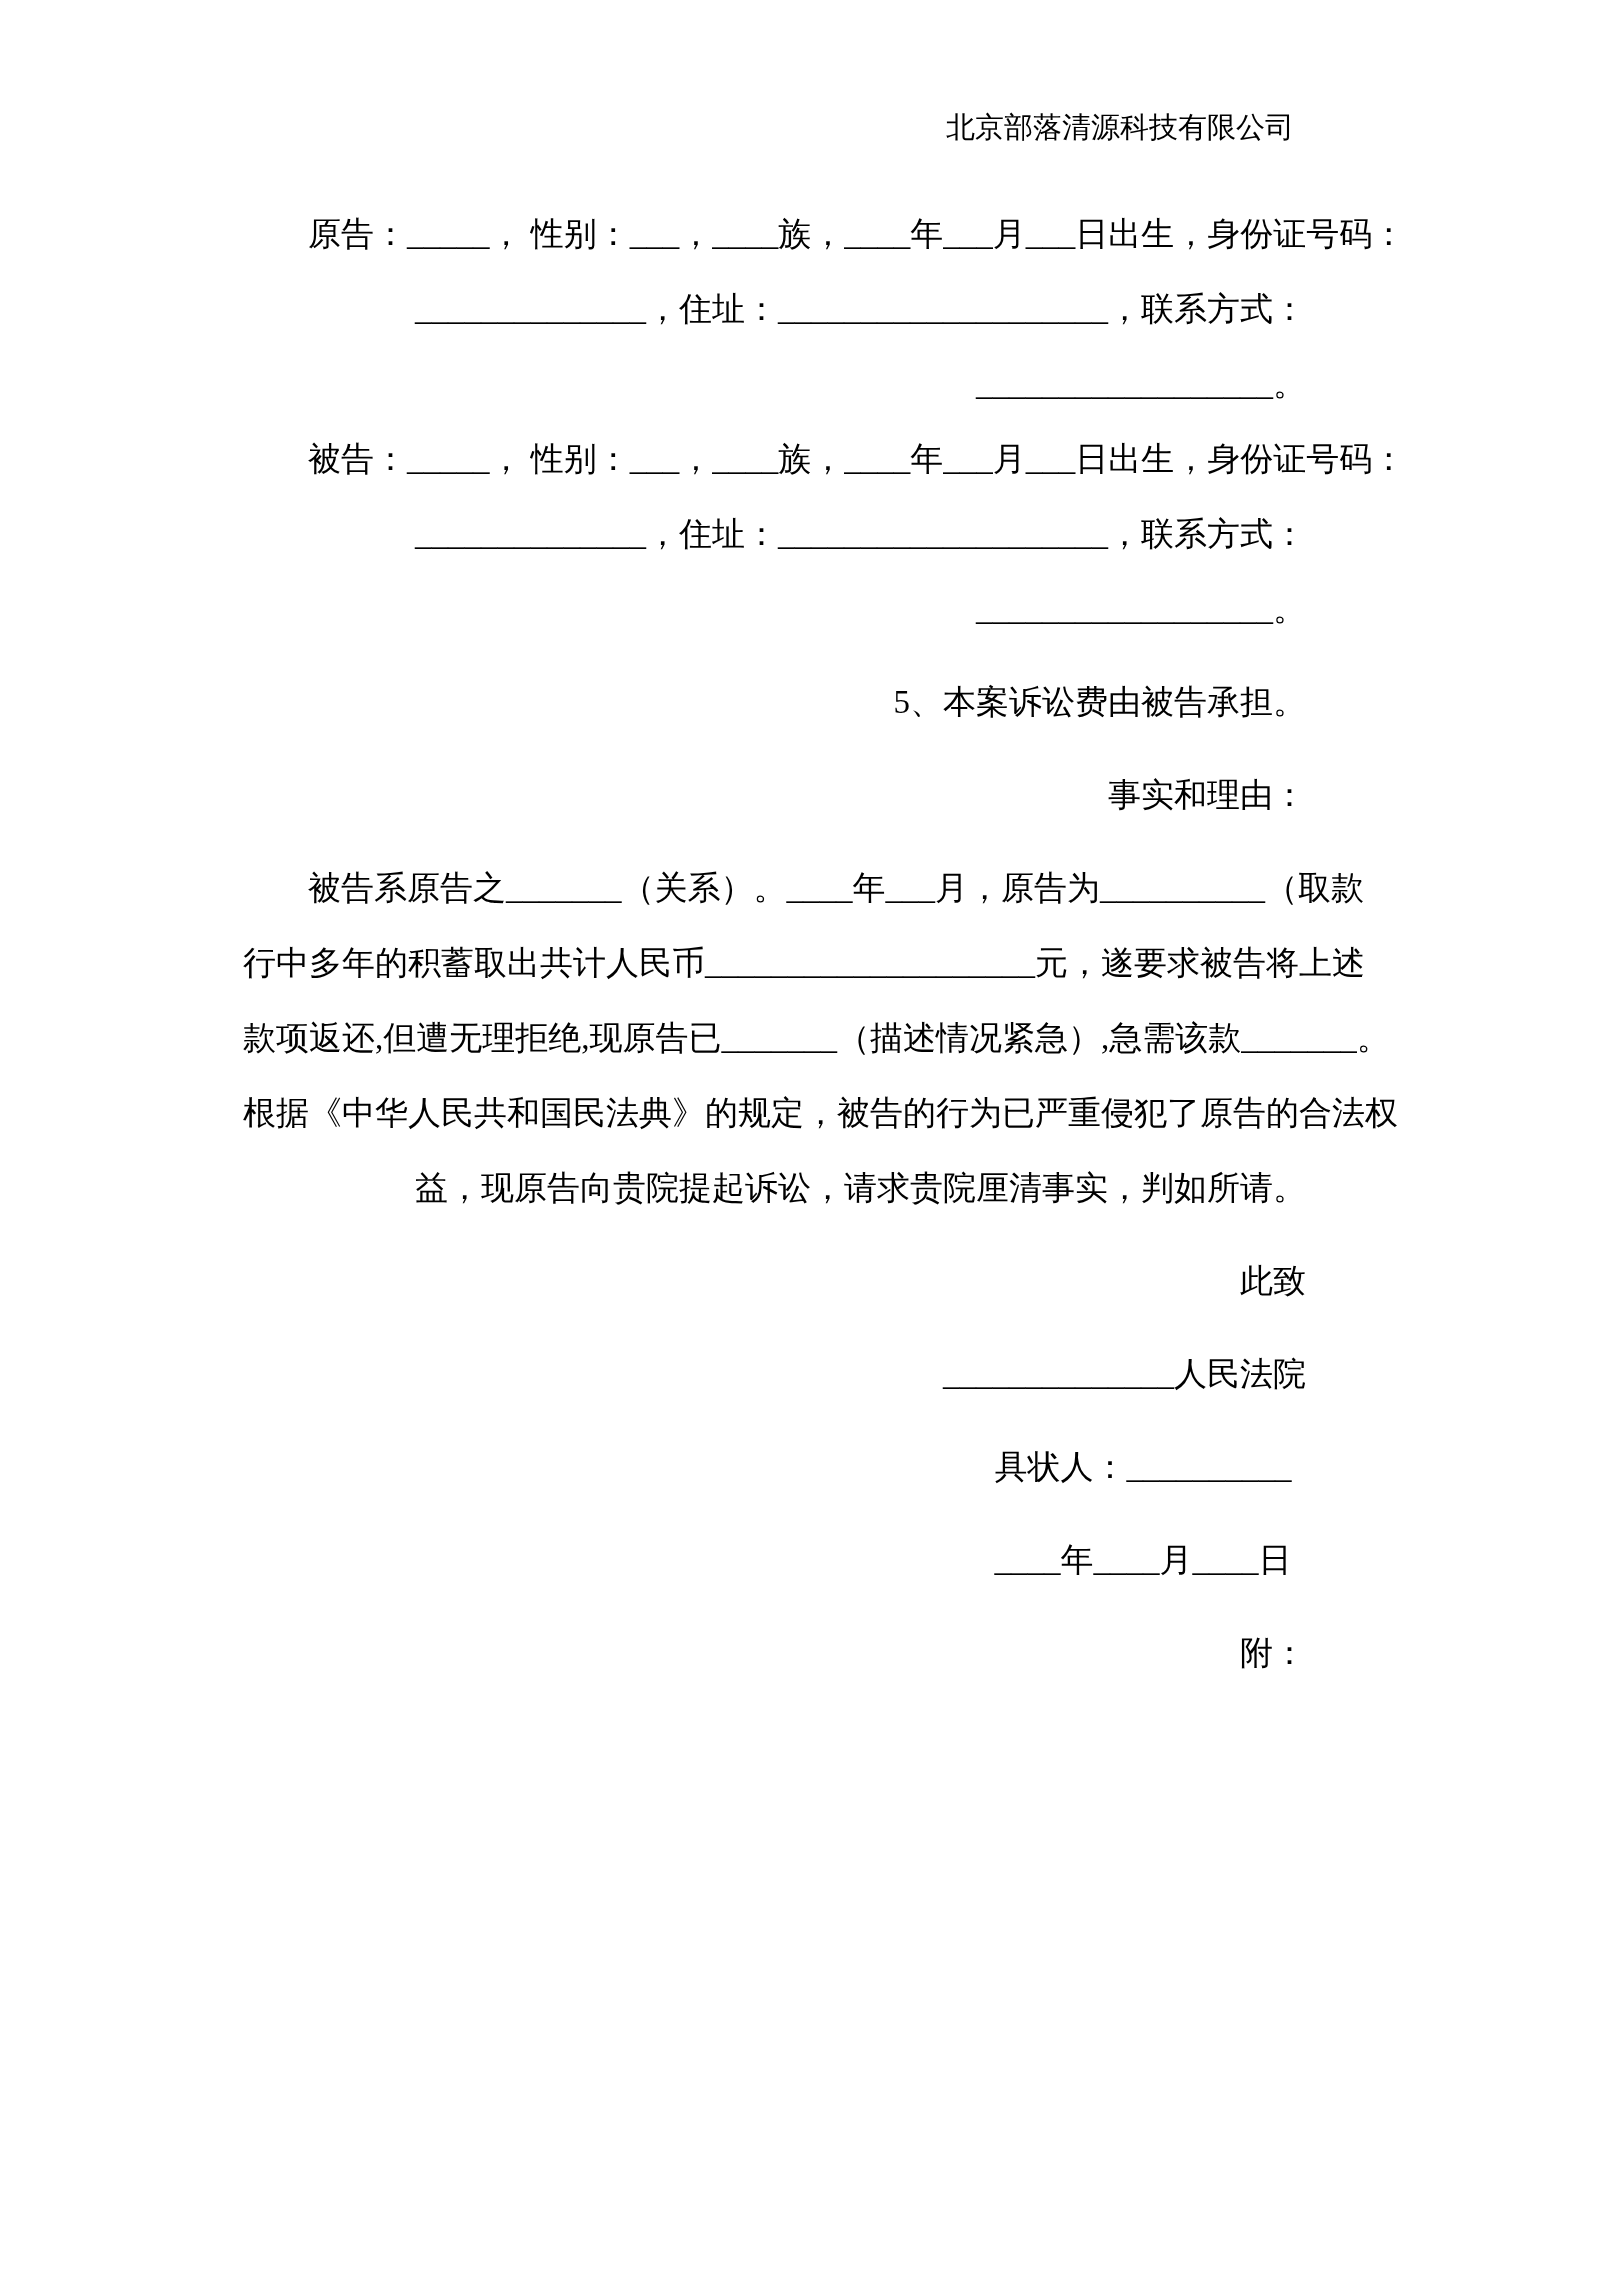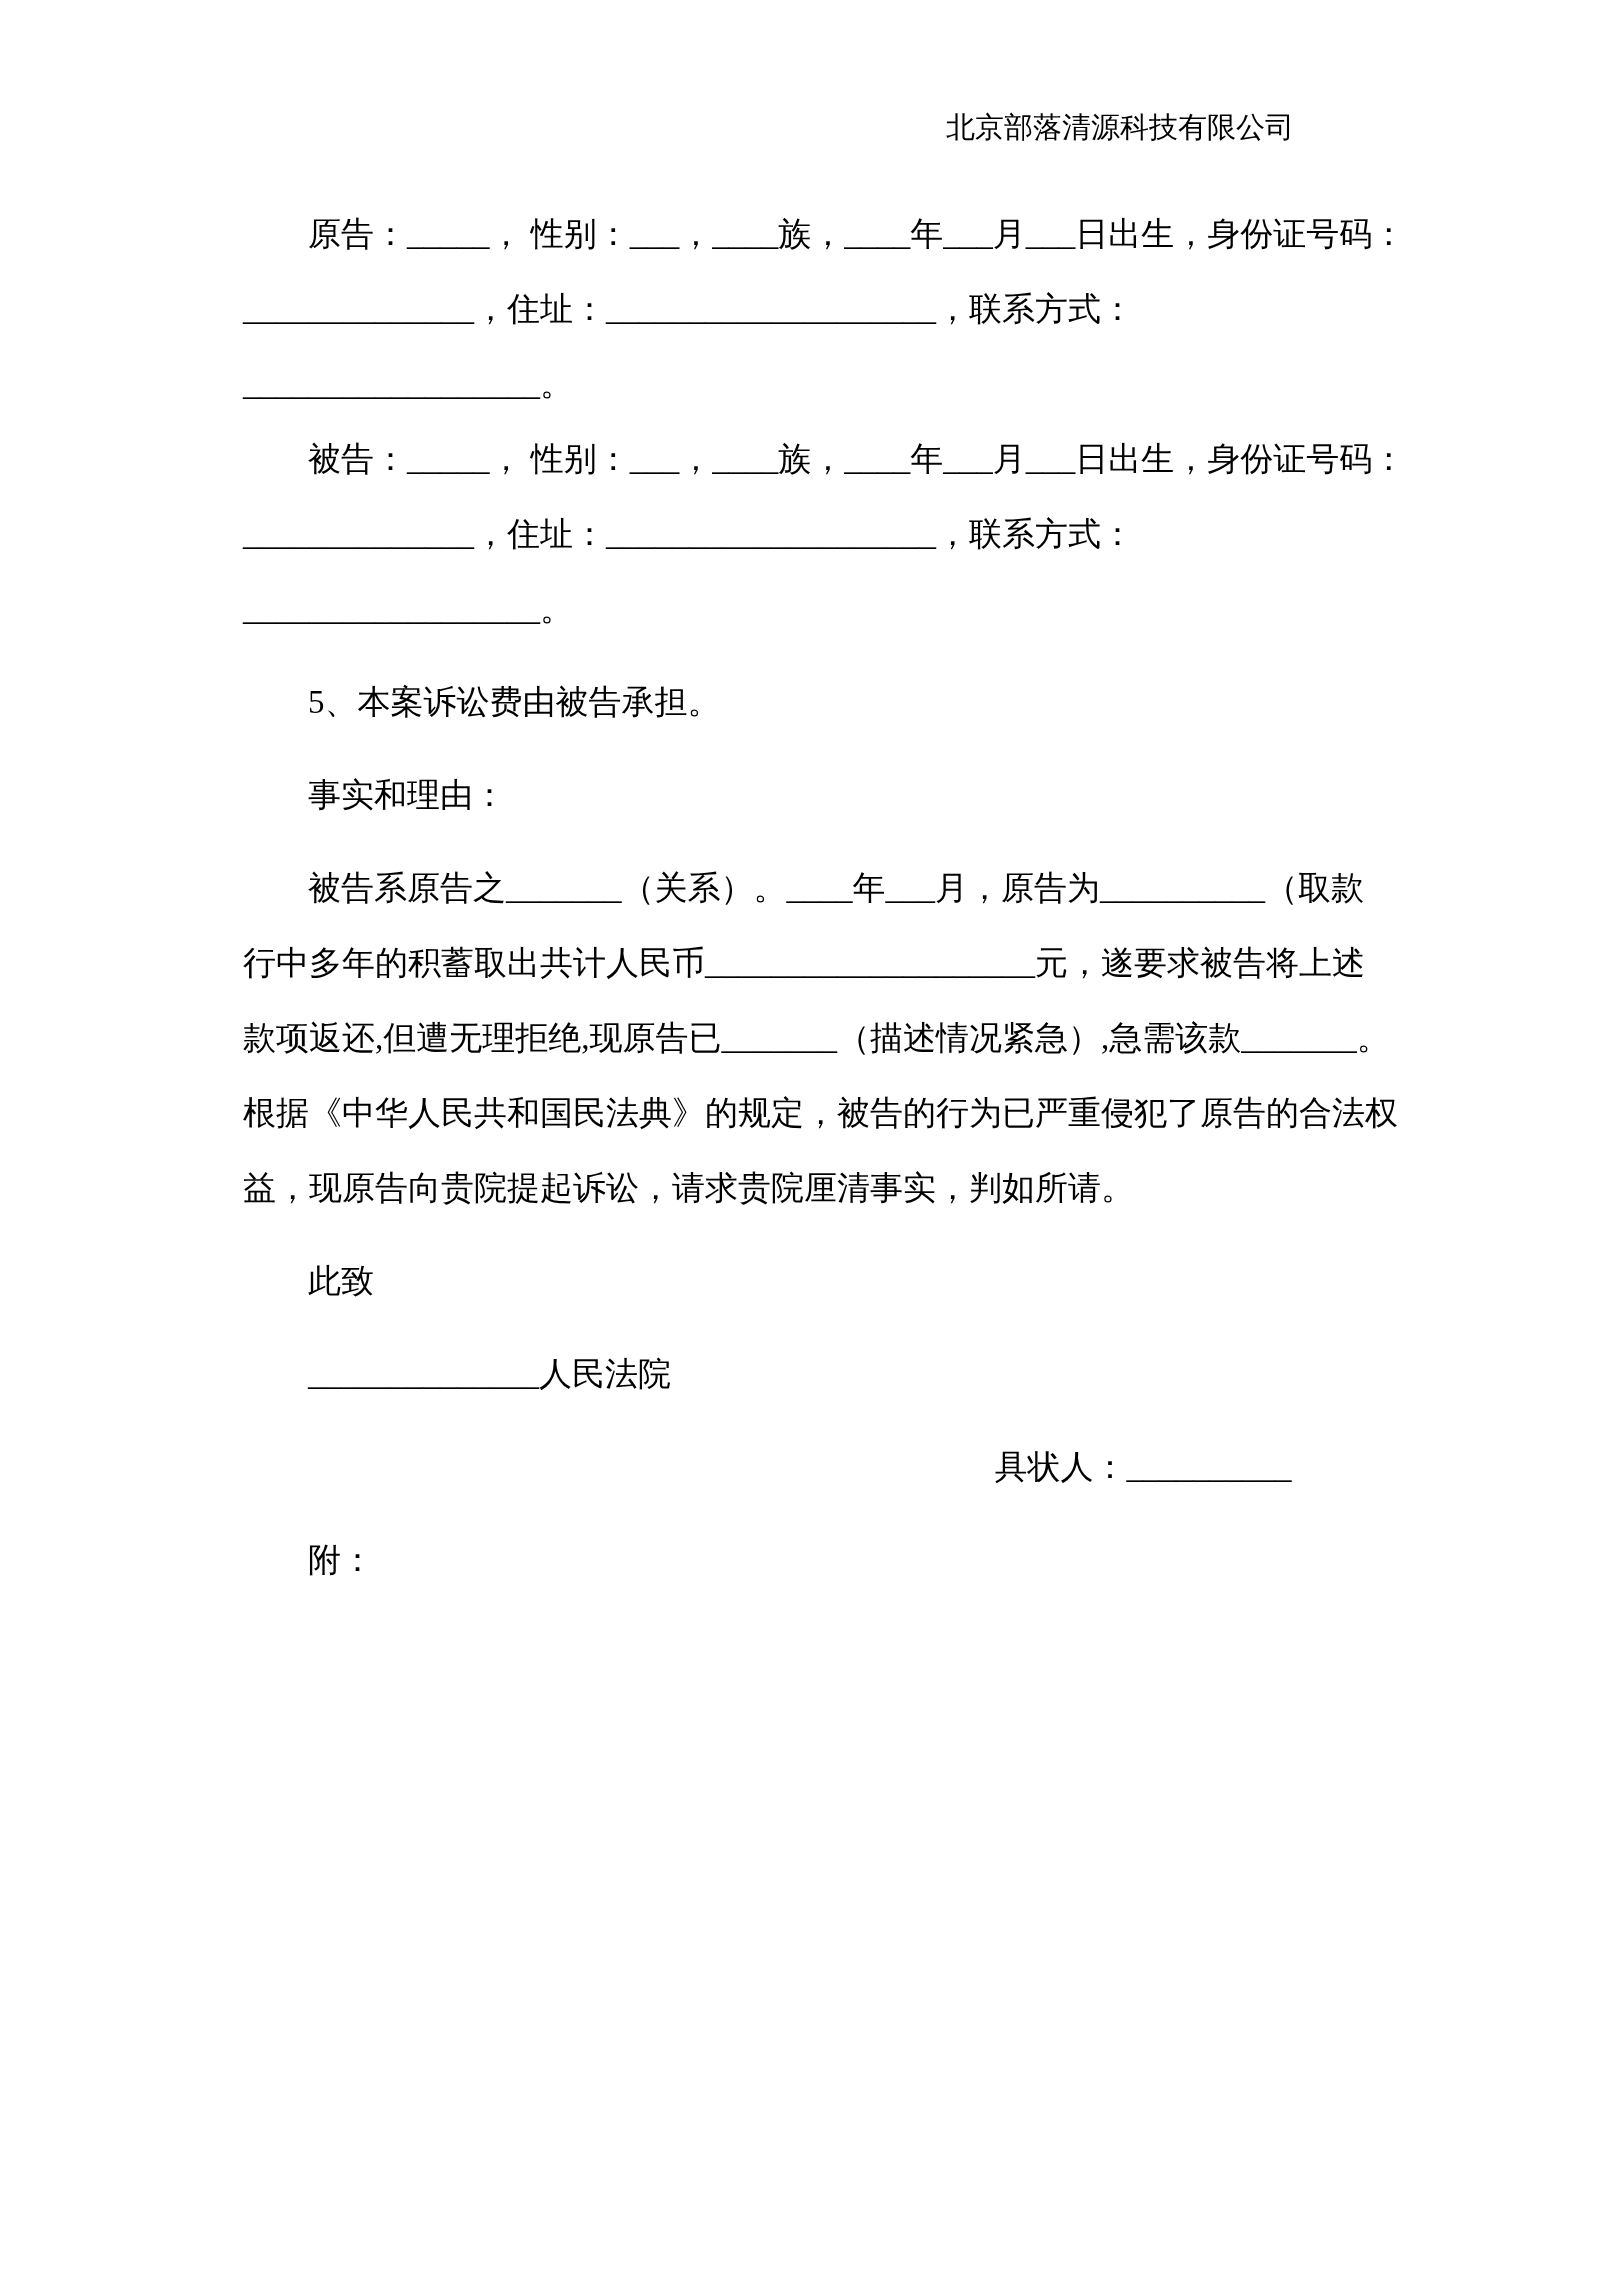--- a/index.html
+++ b/index.html
@@ -31,20 +31,21 @@
     letter-spacing: 0.9px;
     white-space: nowrap;
   }
   .body-text {
     padding: 0 223px 0 243px;
     font-size: 33px;
   }
   .line {
     line-height: 75px;
     white-space: nowrap;
+    text-align: right;
   }
   .indent {
     text-indent: 65px;
   }
   .mt-first {
     margin-top: 52px;
   }
   .mt {
     margin-top: 18px;
   }
@@ -90,19 +91,20 @@
       <div class="line">根据《中华人民共和国民法典》的规定，被告的行为已严重侵犯了原告的合法权</div>
       <div class="line">益，现原告向贵院提起诉讼，请求贵院厘清事实，判如所请。</div>
     </div>
 
     <div class="line indent mt">此致</div>
 
     <div class="line indent mt">______________人民法院</div>
 
     <div class="line right-align mt">具状人：__________</div>
 
+    <div class="line right-align mt">____年____月____日</div>
 
     <div class="line indent mt">附：</div>
 
   </div>
 
 </div>
 
 
 </body></html>

